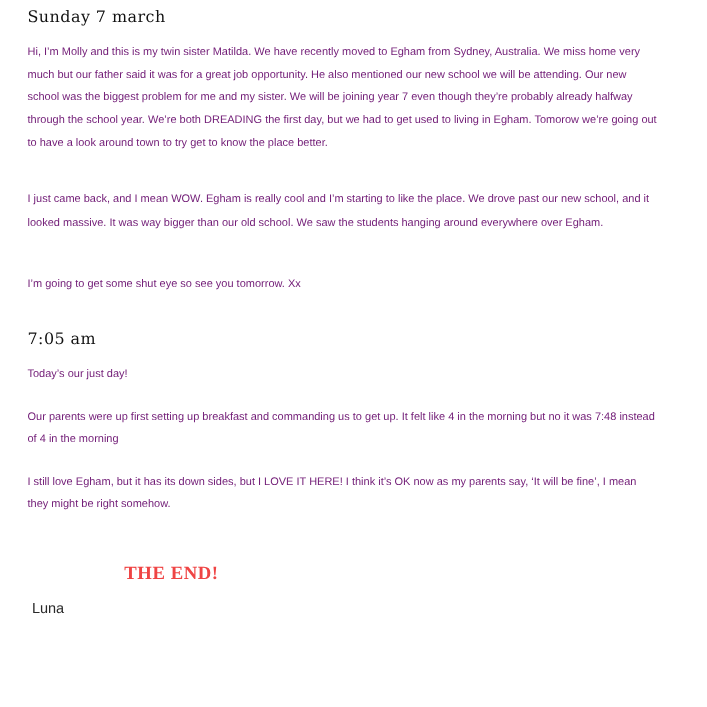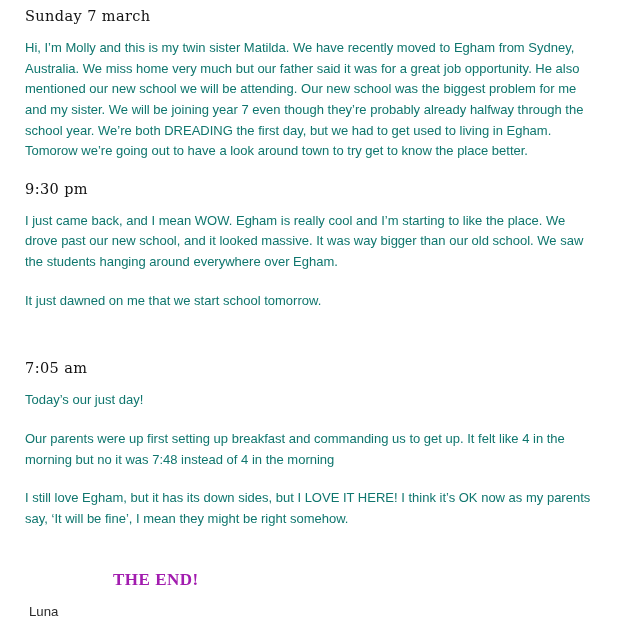--- a/index.html
+++ b/index.html
@@ -32,43 +32,43 @@
     color: #111111;
     letter-spacing: 0.4px;
     line-height: 1.25;
     margin: 0;
     padding: 0;
     white-space: nowrap;
   }
 
   .para {
     font-family: "Liberation Sans", sans-serif;
-    font-size: 13px;
+    font-size: 10px;
     font-weight: 400;
-    color: #0f766e;
+    color: #701a75;
     line-height: 20.6px;
     margin: 0;
     padding: 0;
     text-align: left;
     max-width: 578px;
   }
 
   .sig {
     font-family: "Liberation Sans", sans-serif;
     font-size: 13.2px;
     color: #2a2a2a;
     line-height: 20.6px;
     margin: 0;
   }
 
   .theend {
     font-family: "Liberation Serif", "DejaVu Serif", serif;
     font-size: 17px;
     font-weight: 700;
-    color: #a21caf;
+    color: #ef4444;
     letter-spacing: 0.5px;
     margin: 0;
     padding-left: 88px;
     white-space: nowrap;
   }
 
   
   .gap-heading-to-para { height: 13px; }
   .gap-para-to-para    { height: 18px; }
   .gap-para-to-heading { height: 18px; }
@@ -83,32 +83,31 @@
 <div class="page">
 
   <h1 class="heading">Sunday 7 march</h1>
 
   <div class="gap-heading-to-para"></div>
 
   <p class="para">Hi, I’m Molly and this is my twin sister Matilda. We have recently moved to Egham from Sydney, Australia. We miss home very much but our father said it was for a great job opportunity. He also mentioned our new school we will be attending. Our new school was the biggest problem for me and my sister. We will be joining year 7 even though they’re probably already halfway through the school year. We’re both DREADING the first day, but we had to get used to living in Egham. Tomorow we’re going out to have a look around town to try get to know the place better.</p>
 
   <div class="gap-para-to-heading"></div>
 
-  <h2 class="heading">9:30 pm</h2>
 
   <div class="gap-heading-to-para"></div>
 
   <p class="para">I just came back, and I mean WOW. Egham is really cool and I’m starting to like the place. We drove past our new school, and it looked massive. It was way bigger than our old school. We saw the students hanging around everywhere over Egham.</p>
 
   <div class="gap-para-to-para"></div>
 
-  <p class="para">It just dawned on me that we start school tomorrow.</p>
 
   <div class="gap-para-to-para"></div>
 
+  <p class="para">I’m going to get some shut eye so see you tomorrow. Xx</p>
 
   <div class="gap-para-to-heading"></div>
 
 
   <div class="gap-heading-to-heading"></div>
 
   <h2 class="heading">7:05 am</h2>
 
   <div class="gap-heading-to-para"></div>
 

